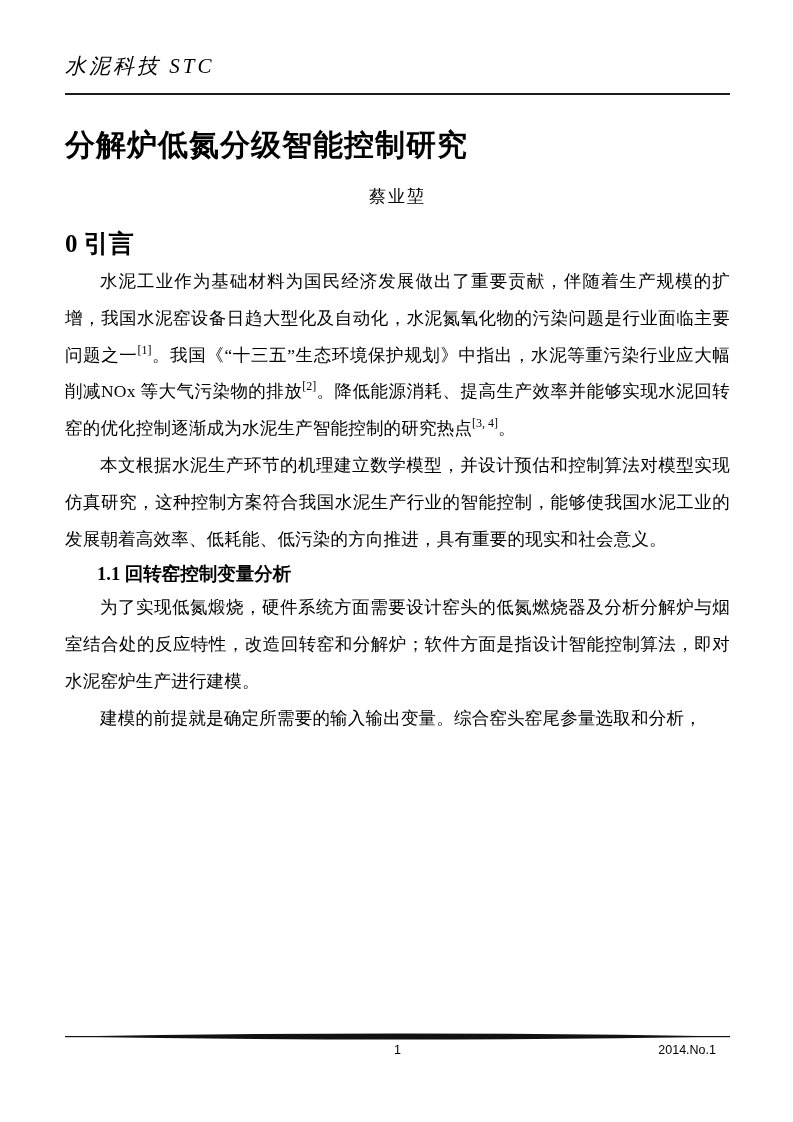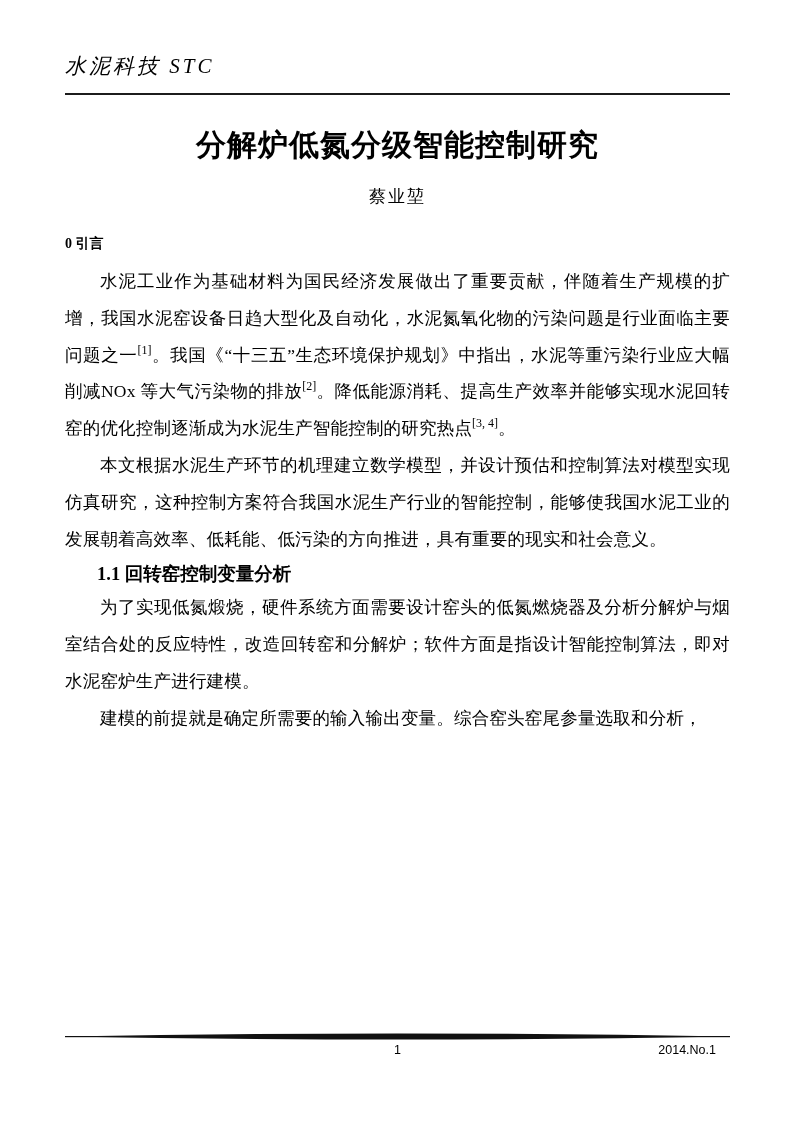--- a/index.html
+++ b/index.html
@@ -22,21 +22,20 @@
     letter-spacing: 3px;
   }
   .header-rule {
     margin-top: 13px;
     height: 2px;
     background: #1c1c1c;
   }
 
   .paper-title {
     margin-top: 31px;
-    text-align: center;
     font-family: "Liberation Sans", sans-serif;
     font-weight: 700;
     font-size: 30px;
     line-height: 38px;
     letter-spacing: 1px;
   }
   .author {
     margin-top: 21px;
     text-align: center;
     font-size: 17px;
@@ -48,21 +47,21 @@
     text-align: center;
     font-style: italic;
     font-size: 19px;
     line-height: 26px;
     letter-spacing: 1px;
   }
 
   .h-intro {
     margin-top: 20px;
     font-weight: 700;
-    font-size: 14px;
+    font-size: 25px;
     line-height: 30px;
   }
   .h1 {
     margin-top: 8px;
     font-weight: 700;
     font-size: 21px;
     line-height: 34px;
   }
   .h2 {
     margin-top: 2px;

